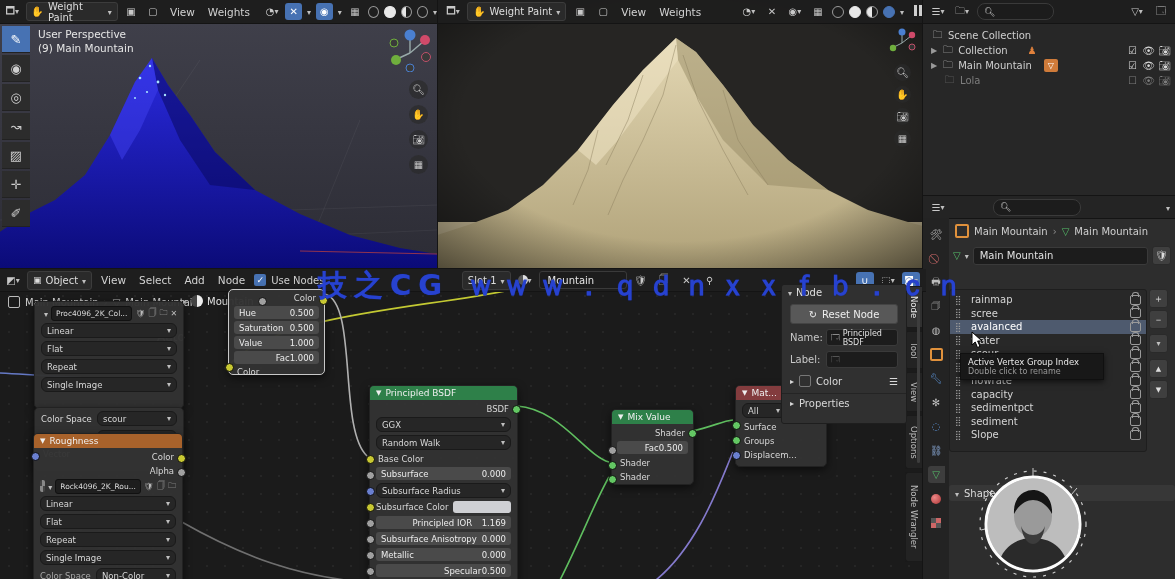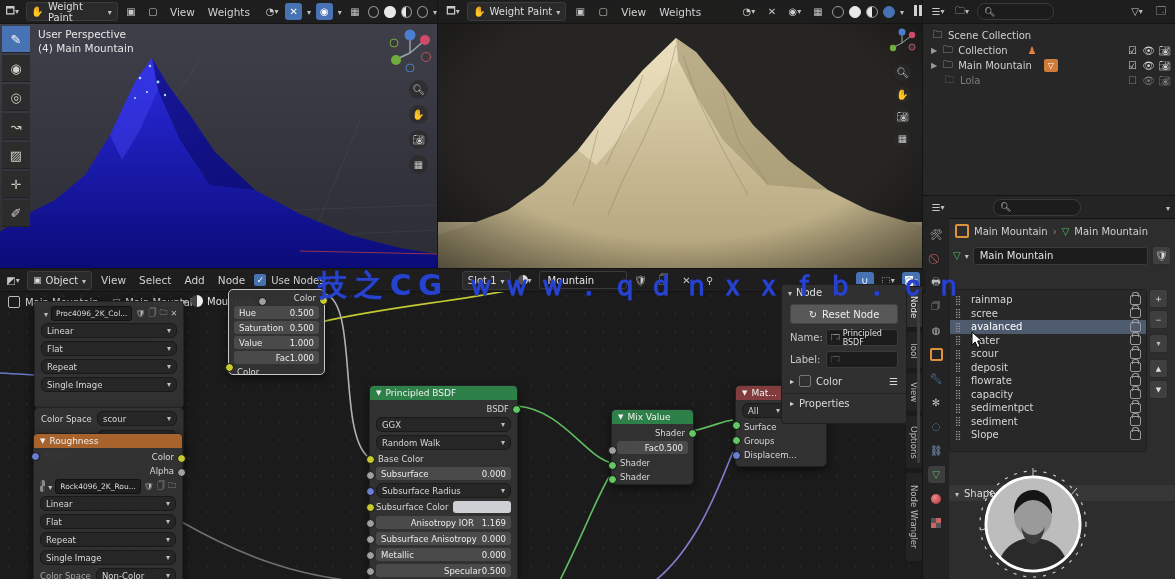--- a/index.html
+++ b/index.html
@@ -116,21 +116,21 @@
     <div class="abs" style="left:2px;top:26px;display:flex;flex-direction:column;gap:2px;">
       <span class="tool on">✎</span>
       <span class="tool">◉</span>
       <span class="tool">◎</span>
       <span class="tool">↝</span>
       <span class="tool">▨</span>
       <span class="tool">✛</span>
       <span class="tool">✐</span>
     </div>
     <div class="abs" style="left:38px;top:28px;color:#e6e6e6;font-size:10.5px;">User Perspective</div>
-    <div class="abs" style="left:38px;top:42px;color:#e6e6e6;font-size:10.5px;">(4) Main Mountain</div>
+    <div class="abs" style="left:38px;top:42px;color:#e6e6e6;font-size:10.5px;">(9) Main Mountain</div>
     
     <svg class="abs" style="left:386px;top:26px;" width="46" height="46">
       <g stroke="#9aa" stroke-width="1.4">
           <line x1="24" y1="27" x2="24" y2="11"></line>
           <line x1="24" y1="27" x2="11" y2="33"></line>
           <line x1="24" y1="27" x2="38" y2="15"></line>
         </g>
       <circle cx="24" cy="9" r="5.5" fill="#4a7fd0"></circle>
         <circle cx="10" cy="34" r="5" fill="#6fae3d"></circle>
         <circle cx="39" cy="14" r="5" fill="#d04a6a"></circle>
@@ -372,20 +372,24 @@
         </div>
     </div>
     <div class="abs" style="left:226px;top:93px;display:flex;flex-direction:column;gap:2px;">
       <span class="sqbtn">＋</span>
       <span class="sqbtn">－</span>
       <span class="sqbtn chev" style="margin-top:3px;"></span>
       <span class="sqbtn" style="margin-top:4px;font-size:7px;">▲</span>
       <span class="sqbtn" style="font-size:7px;">▼</span>
     </div>
 
+    <div class="tip" style="left:37px;top:157px;width:128px;">
+      <div style="color:#e8e8e8;font-size:8.5px;">Active Vertex Group Index</div>
+      <div style="color:#999;font-size:8px;">Double click to rename</div>
+    </div>
 
     <div class="sect" style="position:absolute;left:26px;top:289px;width:214px;">
       <span class="chev"></span>
         <span>Shape Keys</span>
     </div>
 
     <svg class="abs" style="left:54px;top:272px;z-index:40;" width="112" height="112">
       <circle cx="56" cy="56" r="53" fill="none" stroke="#e8e8e8" stroke-width="1.2" stroke-dasharray="3 7" opacity="0.85"></circle>
       <g stroke="#f0f0f0" stroke-width="1" opacity="0.8">
           <line x1="56" y1="0" x2="56" y2="8"></line>
@@ -600,21 +604,21 @@
           <span>Subsurface Radius</span>
         </div>
       <span class="sk l c-blu" style="top:101px;"></span>
       <div class="flex" style="margin:3px 6px;gap:4px;">
         <span class="nlabel" style="margin:0;flex:1;">Subsurface Color</span>
         <span style="width:58px;height:12px;background:#cfd0d4;border-radius:3px;"></span>
       </div>
       <span class="sk l c-yel" style="top:117px;"></span>
       <div class="nslider">
           <span class="fill" style="width:22px;"></span>
-          <span>Anisotropy IOR</span>
+          <span>Principled IOR</span>
           <span>1.169</span>
         </div>
       <span class="sk l c-gry" style="top:133px;"></span>
       <div class="nslider">
           <span>Subsurface Anisotropy</span>
           <span>0.000</span>
         </div>
       <span class="sk l c-gry" style="top:149px;"></span>
       <div class="nslider">
           <span>Metallic</span>

